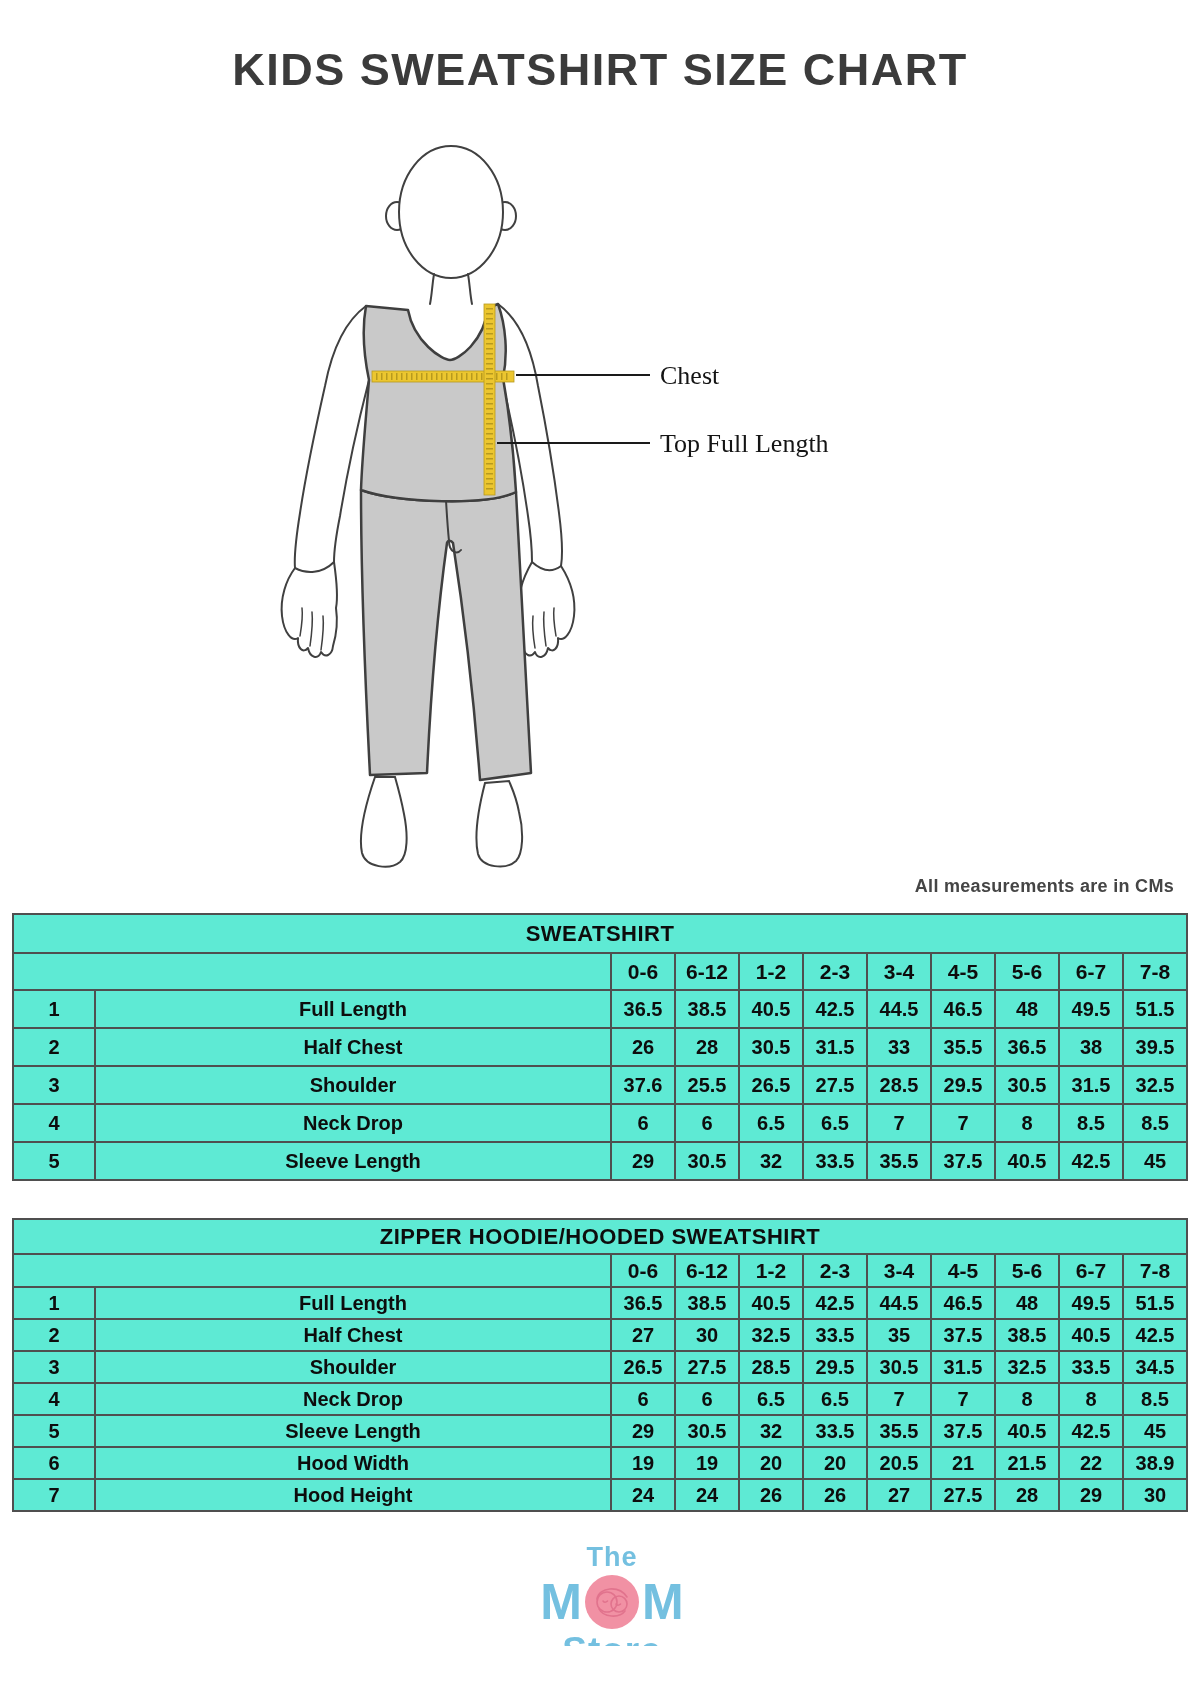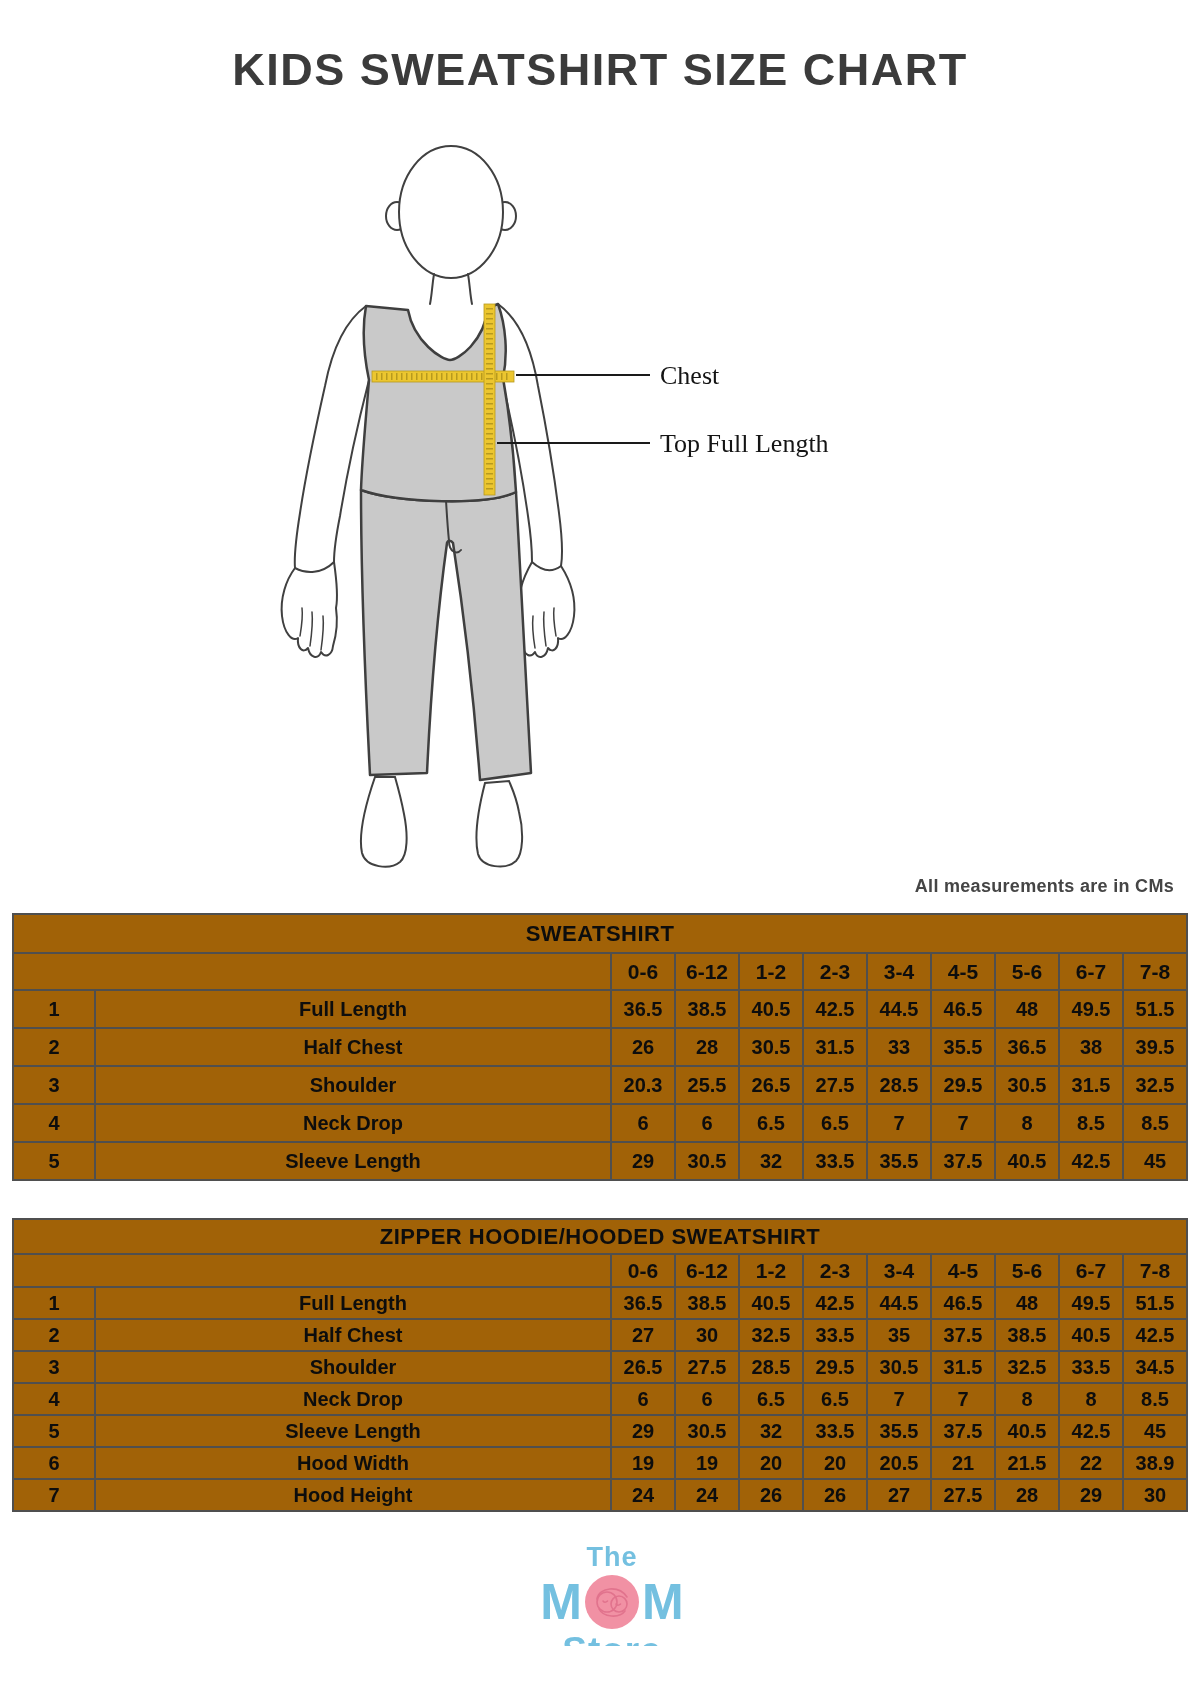--- a/index.html
+++ b/index.html
@@ -11,21 +11,21 @@
     position:absolute;top:44px;left:0;width:100%;text-align:center;
     font-size:45px;font-weight:bold;letter-spacing:1.5px;color:#3b3b3b;
   }
   .figure-svg{position:absolute;left:248px;top:128px;}
   .units-note{
     position:absolute;top:876px;right:26px;font-size:18px;font-weight:bold;
     color:#454545;letter-spacing:.3px;
   }
   .size-table{
     position:absolute;left:12px;width:1176px;border-collapse:collapse;table-layout:fixed;
-    background:#a16207;
+    background:#5eead4;
   }
   .size-table.t1{top:913px;}
   .size-table.t2{top:1218px;}
   .size-table th,.size-table td{
     border:2px solid #4f4f4f;text-align:center;vertical-align:middle;
     font-weight:bold;color:#0d0d0d;padding:0;font-size:20px;
   }
   .size-table .tbl-title{font-size:22px;letter-spacing:.5px;}
   .t1 .tbl-title{height:37px;}
   .t2 .tbl-title{height:33px;}
@@ -173,21 +173,21 @@
           <td>31.5</td>
           <td>33</td>
           <td>35.5</td>
           <td>36.5</td>
           <td>38</td>
           <td>39.5</td>
         </tr>
         <tr>
           <td>3</td>
           <td>Shoulder</td>
-          <td>20.3</td>
+          <td>37.6</td>
           <td>25.5</td>
           <td>26.5</td>
           <td>27.5</td>
           <td>28.5</td>
           <td>29.5</td>
           <td>30.5</td>
           <td>31.5</td>
           <td>32.5</td>
         </tr>
         <tr>

